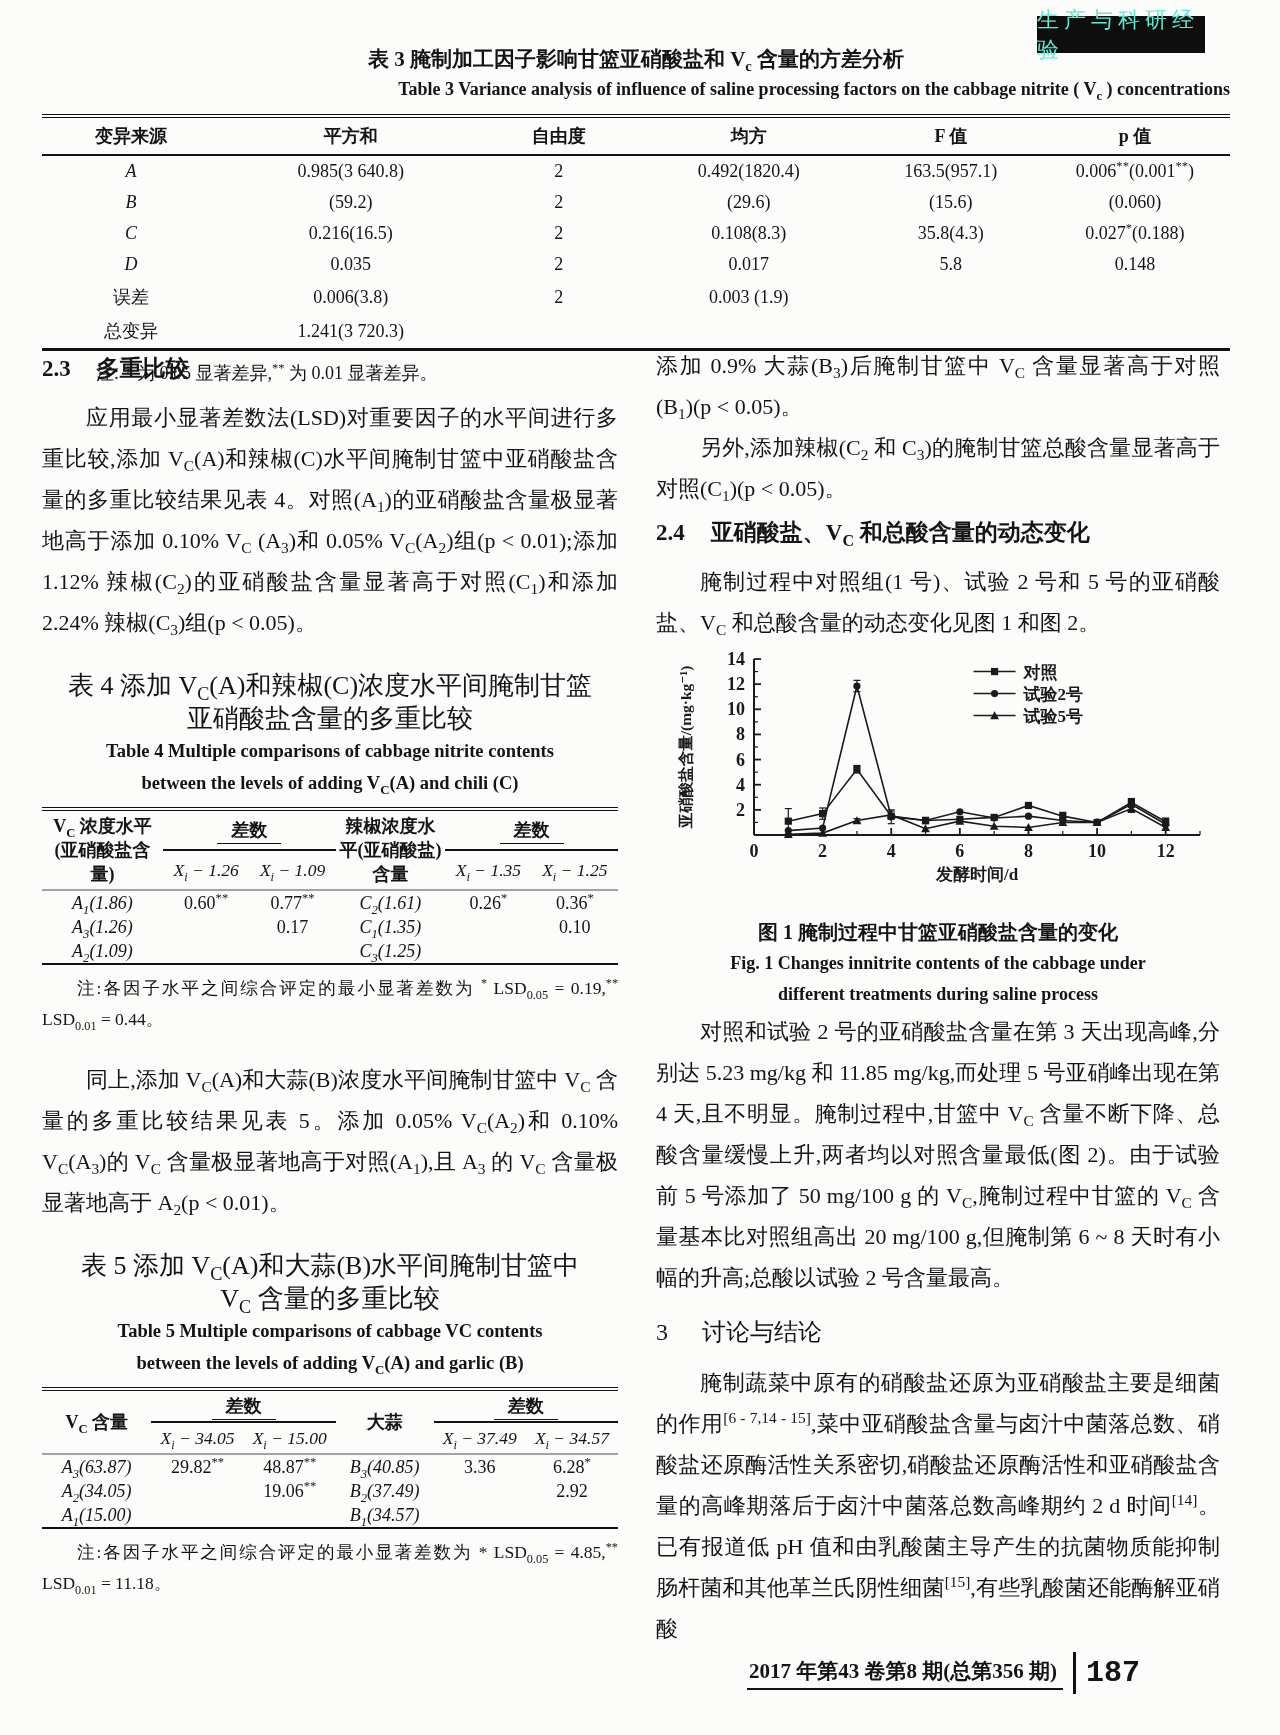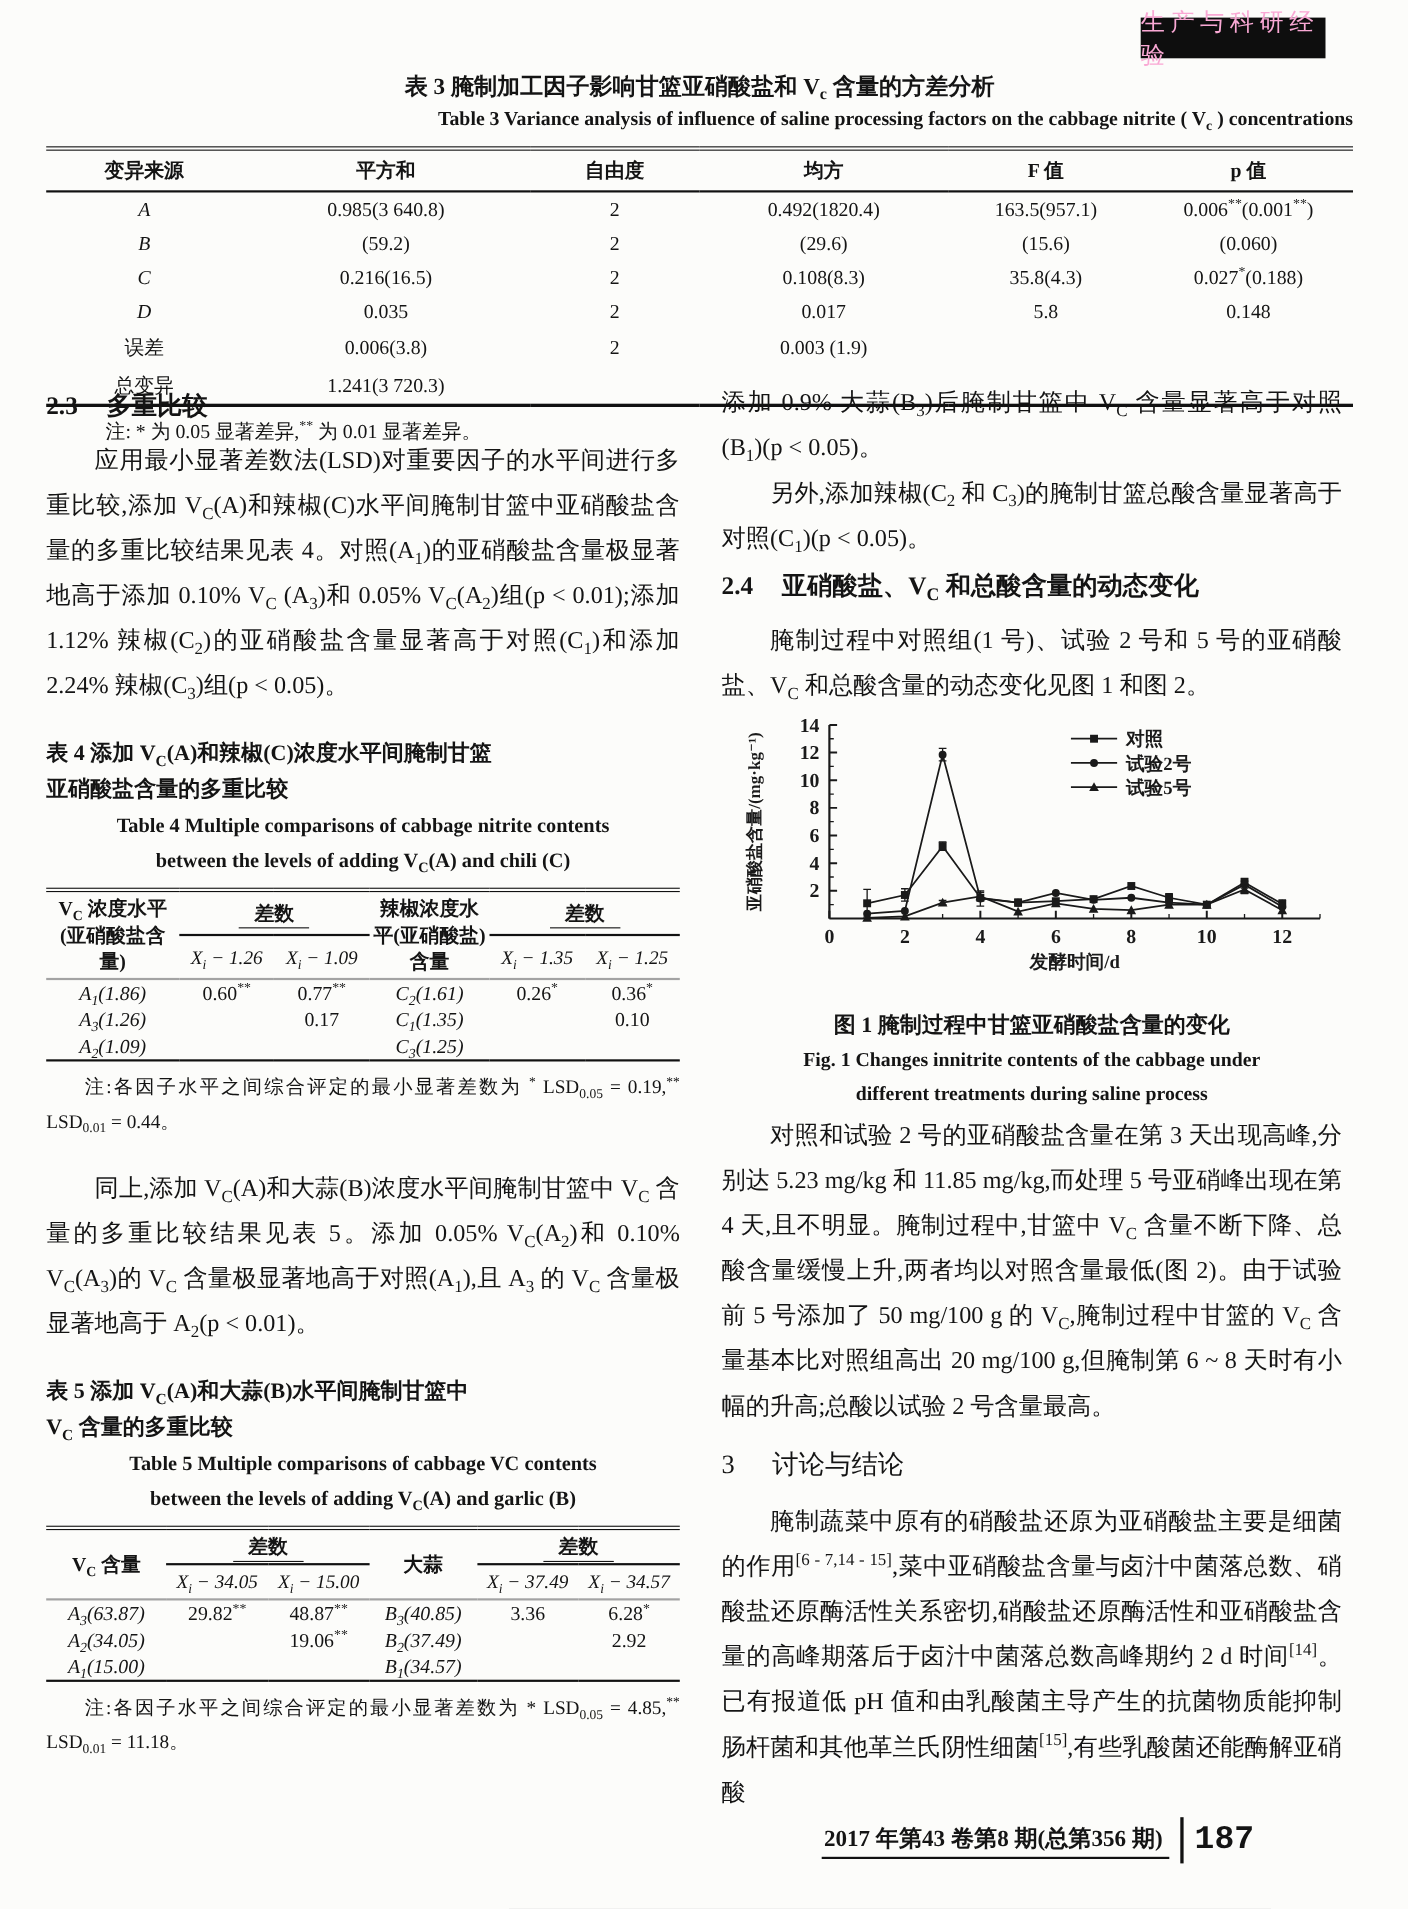--- a/index.html
+++ b/index.html
@@ -8,27 +8,27 @@
     width:1280px;height:1735px;
     margin:0 auto;
     background:#fcfcfa;
     color:#141414;
     font-family:"Liberation Serif","DejaVu Serif",serif;
     overflow:hidden;
   }
   
   .badge{
     position:absolute;top:16px;left:1037px;width:168px;height:37px;
-    background:#0e0e0e;color:#f9a8d4;
+    background:#0e0e0e;color:#5eead4;
     font-size:22px;letter-spacing:5px;
     display:flex;align-items:center;justify-content:center;
     font-family:"Liberation Sans","DejaVu Sans",sans-serif;
   }
   
-  .t3-block{position:absolute;top:63px;left:42px;width:1188px;}
+  .t3-block{position:absolute;top:44px;left:42px;width:1188px;}
   .tbl-title-zh{text-align:center;font-weight:bold;font-size:21px;line-height:30px;}
   .tbl-title-en{text-align:right;font-weight:bold;font-size:18px;line-height:30px;}
   table{border-collapse:collapse;}
   .t3{width:100%;margin-top:10px;border-top:4px double #111;border-bottom:3px solid #111;font-size:18px;}
   .t3 th{border-bottom:2px solid #111;font-weight:bold;padding:6px 4px;}
   .t3 td{padding:5px 4px;text-align:center;}
   .t3 td.sym{font-style:italic;}
   .t3 col.c1{width:15%}.t3 col.c2{width:22%}.t3 col.c3{width:13%}
   .t3 col.c4{width:19%}.t3 col.c5{width:15%}.t3 col.c6{width:16%}
   .t3-note{margin-top:10px;font-size:18px;text-indent:3em;}
@@ -37,21 +37,21 @@
   .col-left{left:42px;width:576px;}
   .col-right{left:656px;width:564px;}
   .para{text-indent:2em;margin:0;}
   .para.noindent{text-indent:0;}
   h3.sec{font-size:23px;font-weight:bold;margin:4px 0 8px 0;line-height:40px;text-align:left;}
   h3.sec .no{margin-right:26px;}
   h3.light{font-weight:normal;font-size:24px;margin:14px 0 10px 0;}
   h3.light .no{margin-right:34px;}
   
   .small-tbl-block{margin-top:26px;}
-  .small-title-zh{text-align:left;font-weight:bold;font-size:20px;line-height:33px;text-indent:0;}
+  .small-title-zh{text-align:center;font-weight:normal;font-size:26px;line-height:33px;text-indent:0;}
   .small-title-en{text-align:center;font-weight:bold;font-size:18.5px;line-height:32px;text-indent:0;}
   .t45{width:100%;margin-top:8px;border-top:4px double #111;border-bottom:2.5px solid #111;
        font-size:18px;line-height:24px;text-align:center;}
   .t45 thead th{font-weight:bold;padding:3px 2px;border-bottom:2px solid #a3a3a3;vertical-align:middle;}
   .t45 thead th.grp{border-bottom:2px solid #111;padding-bottom:1px;}
   .t45 thead th.grp span{display:inline-block;border-bottom:1.5px solid #111;padding:0 14px 1px 14px;}
   .t45 thead th.sub{font-style:italic;font-weight:normal;font-size:17.5px;}
   .t45 td{padding:0 2px;}
   .t45 td.sym{font-style:italic;}
   .tbl-note{margin-top:8px;font-size:17.5px;line-height:31px;text-indent:2em;text-align:justify;}

